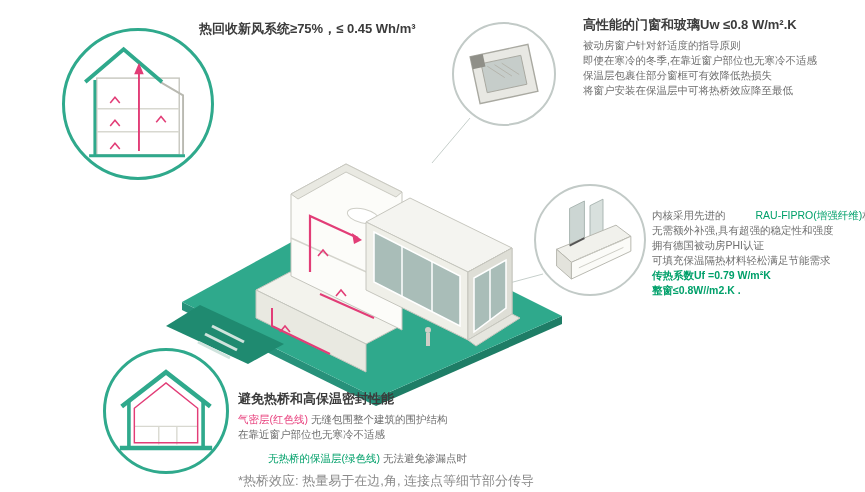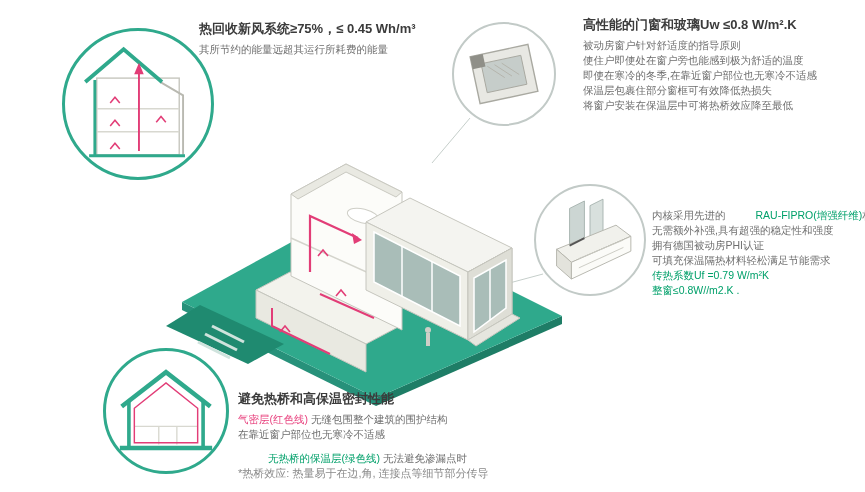--- a/index.html
+++ b/index.html
@@ -4,26 +4,26 @@
 <style>
   html,body{margin:0;padding:0;background:#fff;}
   .canvas{position:relative;width:865px;height:492px;background:#fff;overflow:hidden;
           font-family:"Liberation Sans","DejaVu Sans",sans-serif;}
   .blk{position:absolute;}
   .title{font-size:13px;font-weight:bold;color:#3b3b3b;line-height:17px;}
   .body{font-size:10.5px;color:#6f6f6f;line-height:15px;margin-top:5px;}
   .body div{white-space:nowrap;}
   .red{color:#e8417e;}
   .green{color:#00a06a;padding-left:30px;}
-  .gbold{color:#00a06a;font-weight:normal;}
+  .gbold{color:#00a06a;font-weight:bold;}
   .circle{position:absolute;border-radius:50%;background:#fff;box-sizing:border-box;
           display:flex;align-items:center;justify-content:center;z-index:3;}
   .ring-teal{border:3px solid #2fa98c;}
   .ring-gray{border:2px solid #c2cac7;}
-  .foot{font-size:11px;color:#8a8a8a;}
+  .foot{font-size:13px;color:#8a8a8a;margin-top:6px;}
   svg{display:block;}
 </style>
 </head>
 <body>
 
 <div class="canvas">
 
   <svg class="blk" style="left:0;top:0;z-index:1;" width="865" height="492">
     <line x1="470" y1="118" x2="432" y2="163" stroke="#c6cfcb" stroke-width="1"></line>
     <line x1="543" y1="274" x2="487" y2="289" stroke="#c6cfcb" stroke-width="1"></line>
@@ -100,42 +100,40 @@
         <path d="M44,96 l5,-6 5,6" fill="none" stroke="#e23d77" stroke-width="1.6"></path>
         <path d="M44,120 l5,-6 5,6" fill="none" stroke="#e23d77" stroke-width="1.6"></path>
         <path d="M92,92 l5,-6 5,6" fill="none" stroke="#e23d77" stroke-width="1.6"></path>
       </g>
     </svg>
   </div>
 
   <div class="blk" style="left:199px;top:20px;width:280px;z-index:4;">
     <div class="title">热回收新风系统≥75%，≤ 0.45 Wh/m³</div>
     <div class="body">
-      <div>其所节约的能量远超其运行所耗费的能量</div>
     </div>
   </div>
 
   <div class="circle ring-gray" style="left:452px;top:22px;width:104px;height:104px;">
     <svg width="96" height="96" viewBox="0 0 104 104">
       <g transform="rotate(-12 52 52)">
         <rect x="20" y="26" width="64" height="52" fill="#e8e8e3" stroke="#a9a9a1" stroke-width="1.5"></rect>
         <rect x="30" y="36" width="44" height="32" fill="#c6cdca" stroke="#a9a9a1" stroke-width="1"></rect>
         <rect x="20" y="26" width="14" height="14" fill="#8f8f88"></rect>
         <line x1="36" y1="40" x2="52" y2="56" stroke="#b5b5ad" stroke-width="1"></line>
         <line x1="44" y1="40" x2="60" y2="56" stroke="#b5b5ad" stroke-width="1"></line>
         <line x1="52" y1="40" x2="68" y2="56" stroke="#b5b5ad" stroke-width="1"></line>
       </g>
     </svg>
   </div>
 
   <div class="blk" style="left:583px;top:16px;width:278px;z-index:4;">
     <div class="title">高性能的门窗和玻璃Uw ≤0.8 W/m².K</div>
     <div class="body">
       <div>被动房窗户针对舒适度的指导原则</div>
-      <div>使住户即使处在窗户旁也能感到极为舒适的温度</div>
       <div>即使在寒冷的冬季,在靠近窗户部位也无寒冷不适感</div>
       <div>保温层包裹住部分窗框可有效降低热损失</div>
       <div>将窗户安装在保温层中可将热桥效应降至最低</div>
     </div>
   </div>
 
   <div class="circle ring-gray" style="left:534px;top:184px;width:112px;height:112px;">
     <svg width="104" height="104" viewBox="0 0 112 112">
       <polygon points="34,22 50,14 50,54 34,62" fill="#ccd6d3" stroke="#a6b3af" stroke-width="1"></polygon>
       <polygon points="56,19 70,12 70,50 56,57" fill="#d8e0dd" stroke="#a6b3af" stroke-width="1"></polygon>

